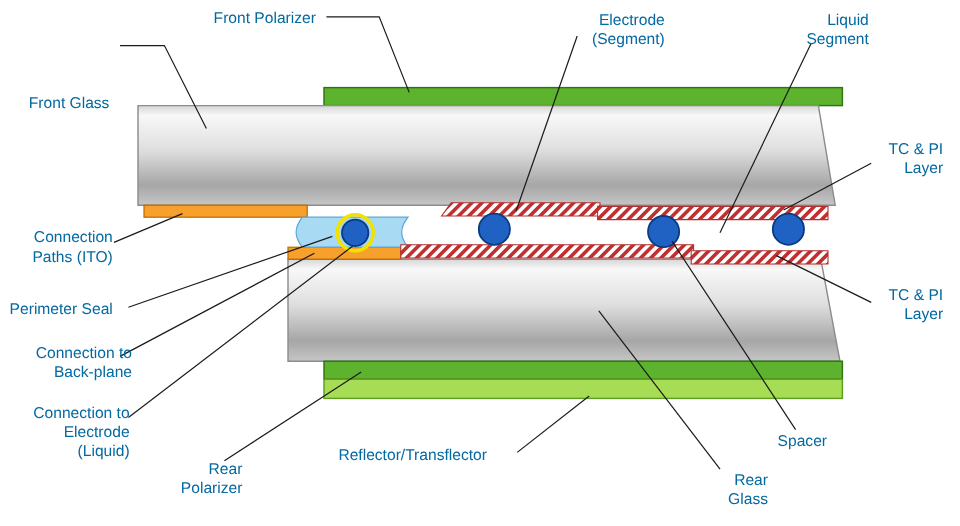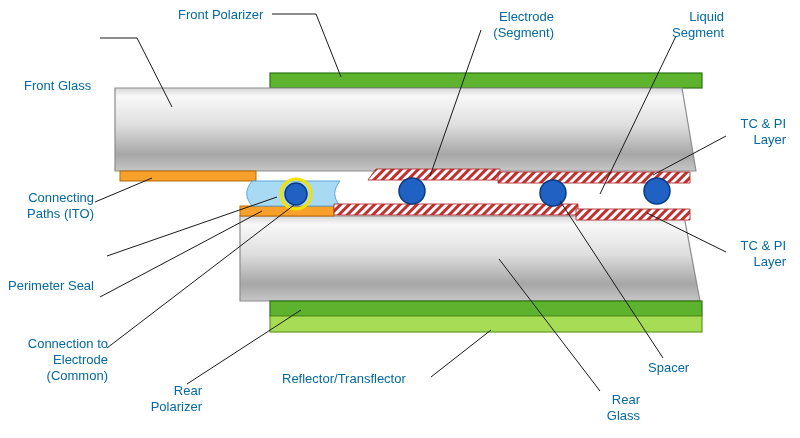--- a/index.html
+++ b/index.html
@@ -92,26 +92,27 @@
   <div class="lbl" style="left:178px; top:7px;">Front Polarizer</div>
 
   <div class="lbl center" style="left:478px; top:9px; width:76px;">Electrode (Segment)</div>
 
   <div class="lbl center" style="left:672px; top:9px; width:52px;">Liquid Segment</div>
 
   <div class="lbl center" style="left:724px; top:116px; width:62px;">TC &amp; PI Layer</div>
 
   <div class="lbl center" style="left:724px; top:238px; width:62px;">TC &amp; PI Layer</div>
 
-  <div class="lbl center" style="left:4px; top:190px; width:90px;">Connecting Paths (ITO)</div>
+  <div class="lbl center" style="left:4px; top:190px; width:90px;">Connection Paths (ITO)</div>
 
-  <div class="lbl" style="left:8px; top:250px;margin-top:28px;">Perimeter Seal</div>
+  <div class="lbl" style="left:8px; top:250px;">Perimeter Seal</div>
 
+  <div class="lbl center" style="left:14px; top:286px; width:96px;">Connection to Back-plane</div>
 
-  <div class="lbl center" style="left:16px; top:336px; width:92px;">Connection to Electrode (Common)</div>
+  <div class="lbl center" style="left:16px; top:336px; width:92px;">Connection to Electrode (Liquid)</div>
 
   <div class="lbl" style="left:282px; top:371px;">Reflector/Transflector</div>
 
   <div class="lbl center" style="left:134px; top:383px; width:68px;">Rear Polarizer</div>
 
   <div class="lbl center" style="left:578px; top:392px; width:62px;">Rear Glass</div>
 
   <div class="lbl" style="left:648px; top:360px;">Spacer</div>
 
 </div>

